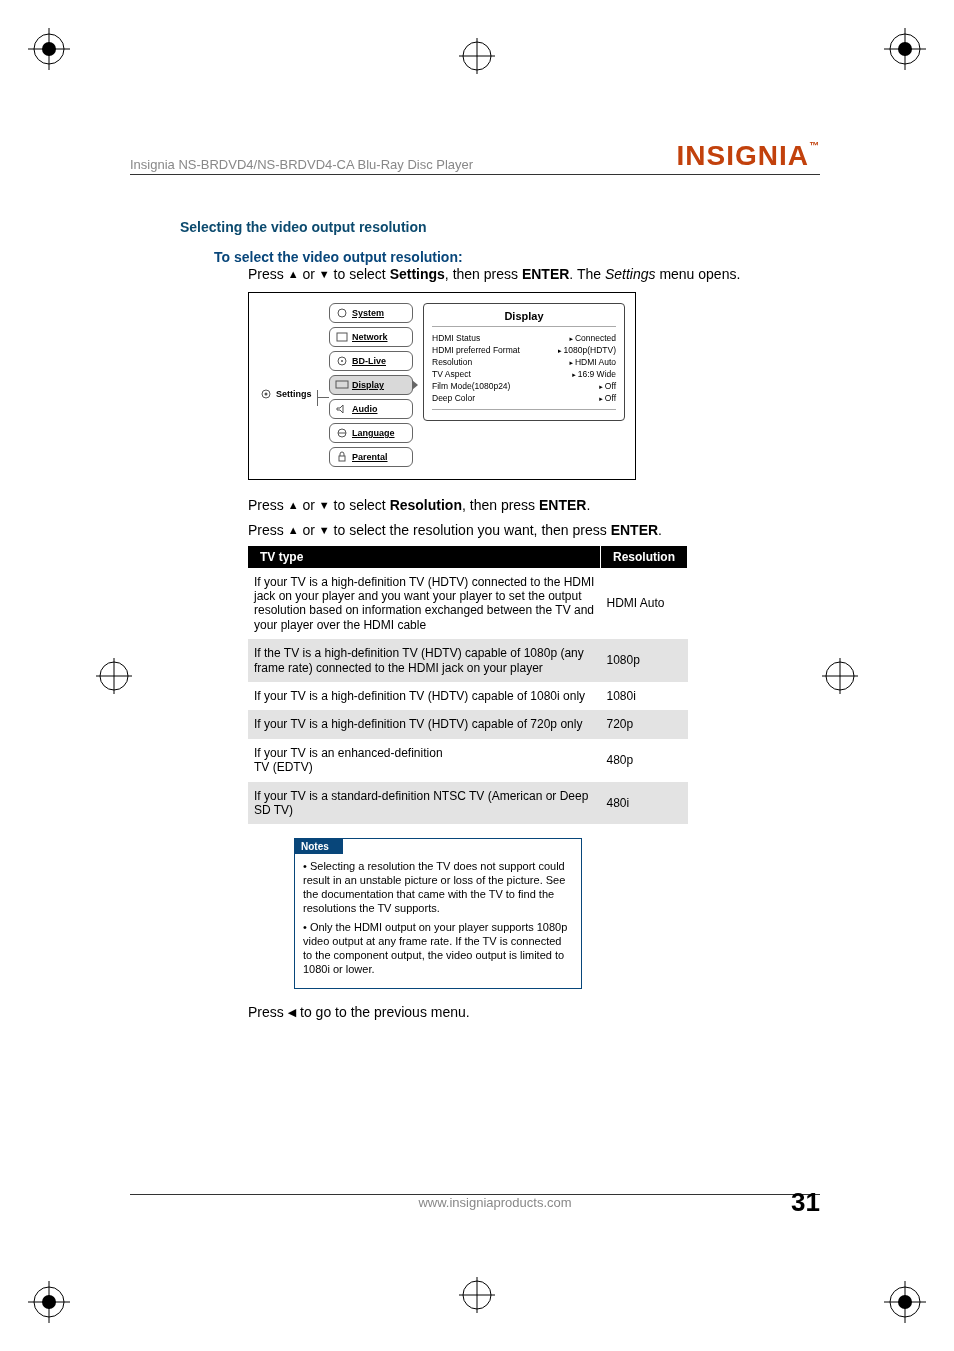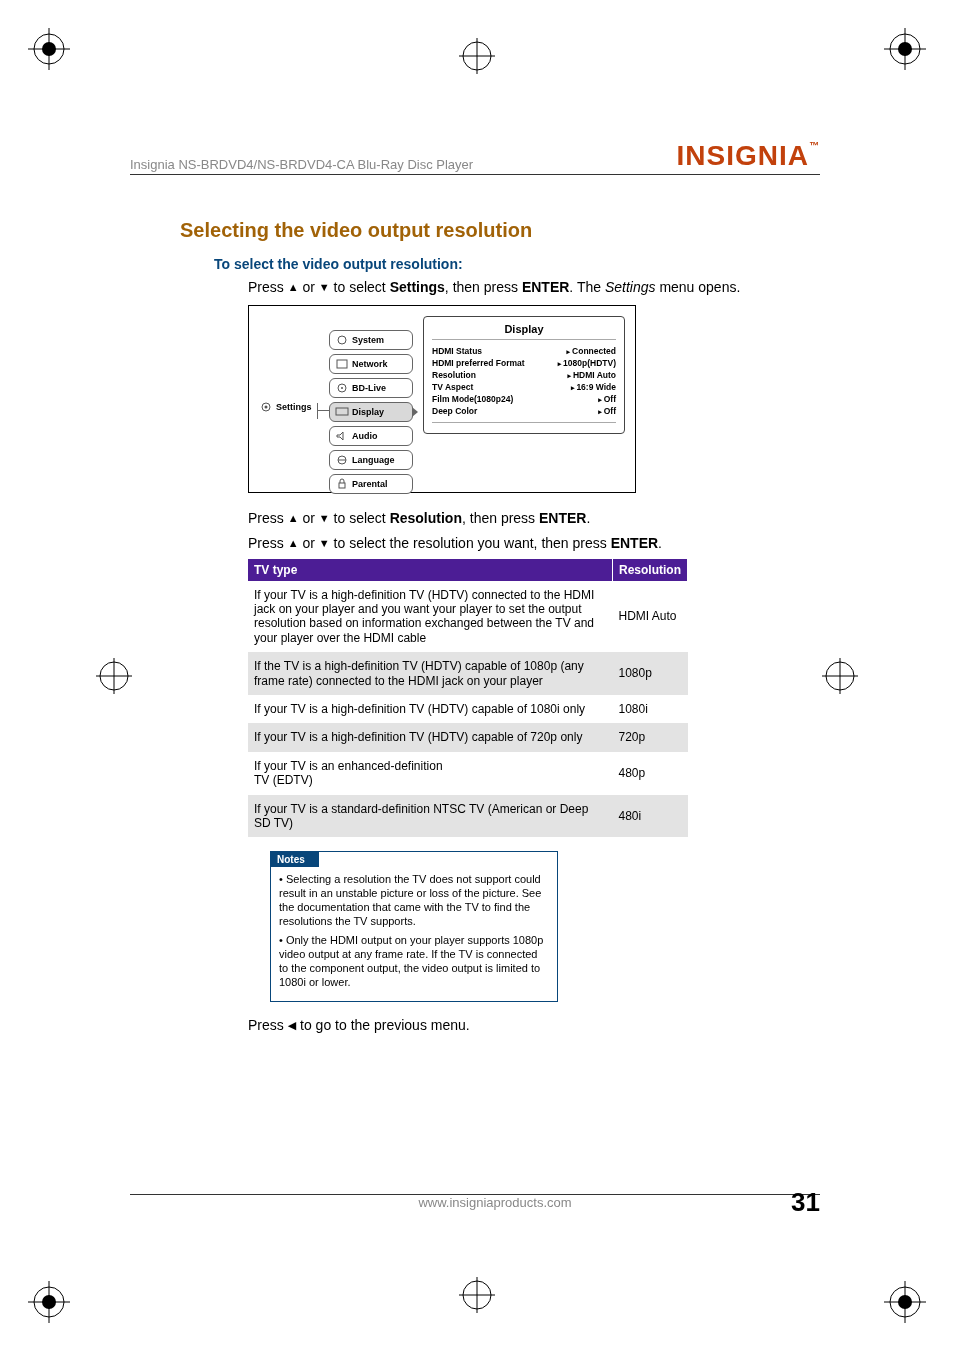--- a/index.html
+++ b/index.html
@@ -54,31 +54,30 @@
     font-weight: 900;
     color: #c2410c;
     letter-spacing: 1px;
     position: relative;
     margin-left: 7px;
   }
 
   .content { padding: 20px 0 0 50px; }
 
   h2.section-title {
-    font-size: 20px;
-    font-weight: bold;
-    color: #a16207;
+    font-size: 14px;
+    font-weight: bold;
+    color: #0c4a6e;
     margin: 24px 0 14px 0;
   }
   .subhead {
     font-size: 14px;
     font-weight: bold;
     color: #08467a;
     margin-left: 34px;
-    margin-bottom: 6px;
   }
   .body-text {
     font-size: 14px;
     margin-left: 68px;
     line-height: 1.35;
     margin-bottom: 6px;
   }
   .body-text .bold { font-weight: bold; }
   .body-text .italic { font-style: italic; }
   .arrow { font-size: 11px; position: relative; top: -1px; }
@@ -97,22 +96,23 @@
     left: 10px; top: 95px;
     display: flex; align-items: center;
     font-size: 9px; font-weight: bold;
   }
   .osd-icon {
     width: 14px; height: 12px; margin-right: 3px;
     display: inline-block;
   }
   .osd-menu {
     position: absolute;
-    left: 80px; top: 24px;
+    left: 80px; top: 10px;
     width: 84px;
+    text-decoration: underline;
   }
   .osd-item {
     border: 1px solid #666;
     border-radius: 6px;
     padding: 3px 5px;
     margin-bottom: 4px;
     font-size: 9px;
     font-weight: bold;
     display: flex;
     align-items: center;
@@ -153,49 +153,49 @@
     font-size: 9px;
   }
   .osd-panel .ptitle {
     text-align: center;
     font-weight: bold;
     font-size: 11px;
     border-bottom: 1px solid #aaa;
     padding-bottom: 4px;
     margin-bottom: 6px;
   }
-  .osd-row { display: flex; justify-content: space-between; margin-bottom: 2px; font-weight: bold; font-size: 8.5px;}
+  .osd-row { display: flex; justify-content: space-between; margin-bottom: 2px; font-weight: normal; font-size: 8.5px;}
   .osd-row .val::before { content: "▸ "; font-size: 7px; }
   .osd-hr { border-top: 1px solid #aaa; margin-top: 6px; }
 
   
   table.res-table {
     border-collapse: collapse;
     margin-left: 68px;
     width: 440px;
     font-size: 12px;
   }
   table.res-table th {
-    background: #4c1d95;
+    background: #000000;
     color: #fff;
     text-align: left;
-    padding: 4px 6px;
+    padding: 4px 12px;
     font-weight: bold;
     border-right: 1px solid #fff;
   }
   table.res-table td {
     padding: 7px 6px;
     vertical-align: middle;
     line-height: 1.2;
   }
   table.res-table tr.shade td { background: #e3e3e3; }
 
   
   .notes-box {
-    margin: 14px 0 0 90px;
+    margin: 14px 0 0 114px;
     width: 288px;
     border: 1px solid #08467a;
     font-size: 11px;
   }
   .notes-head {
     background: #08467a;
     color: #fff;
     font-weight: bold;
     padding: 2px 6px;
     width: 48px;

